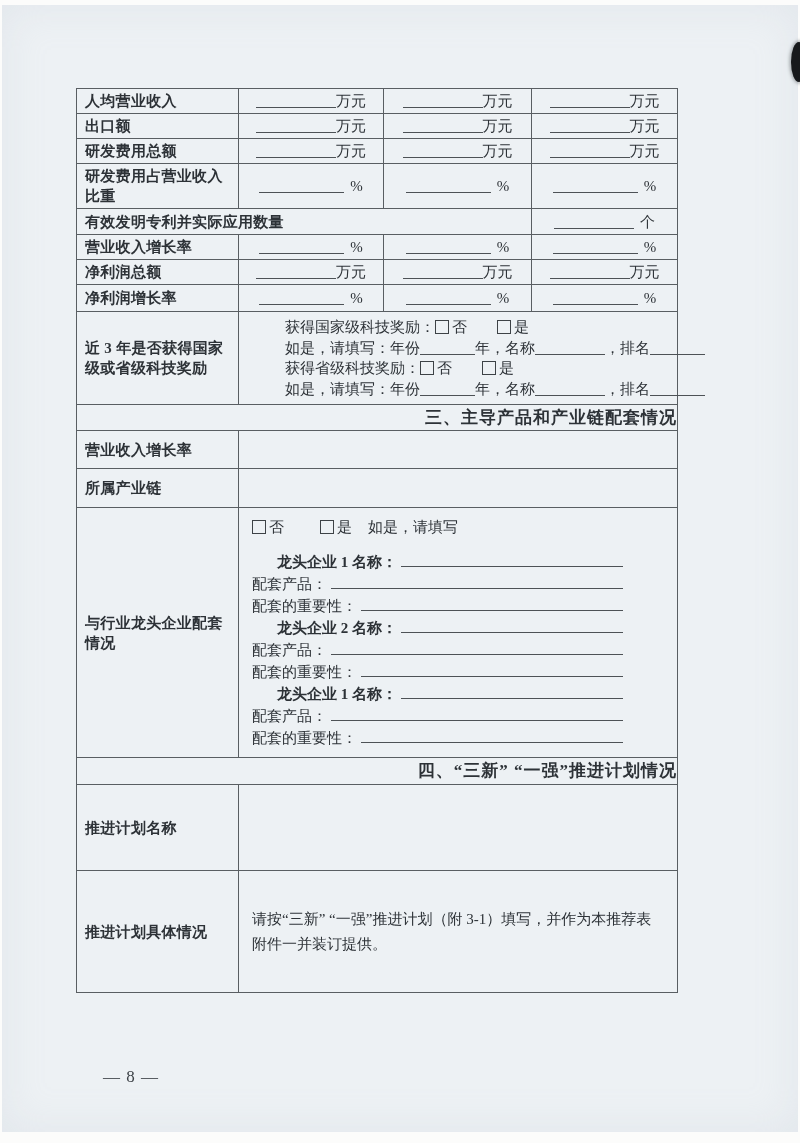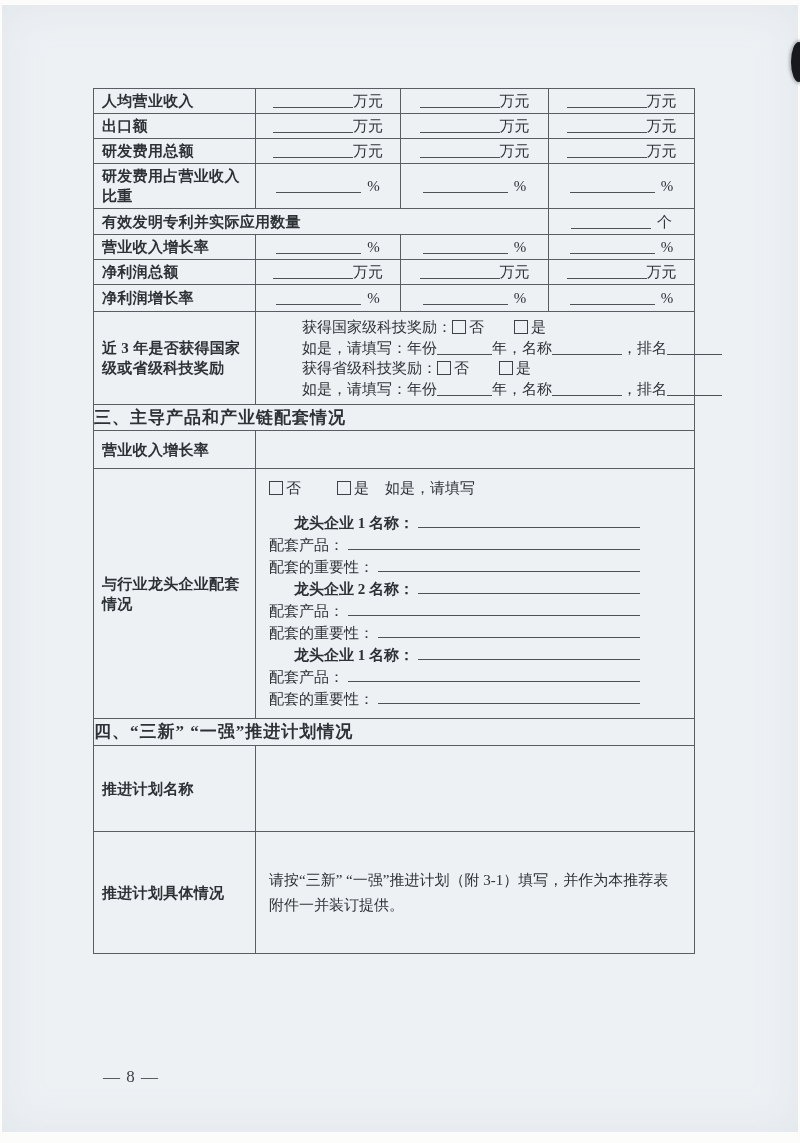--- a/index.html
+++ b/index.html
@@ -13,37 +13,37 @@
     position:absolute;left:2px;right:2px;top:5px;bottom:11px;
     background:#edf1f4;
     box-shadow:inset 0 0 40px rgba(190,200,210,.25);
   }
   .binding-mark{
     position:absolute;left:791px;top:42px;width:16px;height:40px;
     background:#17191c;border-radius:50%;
     box-shadow:0 0 3px 2px rgba(120,125,130,.5);
   }
   table.form-table{
-    position:absolute;left:91px;top:83px;width:601px;
+    position:absolute;left:74px;top:83px;width:601px;
     border-collapse:collapse;table-layout:fixed;
   }
   td,th{
     border:1px solid #595e62;
     font-size:15px;line-height:20px;color:#2d3237;
     padding:0;vertical-align:middle;
     font-weight:normal;
   }
   tr.h25{height:25px}tr.h26{height:26px}tr.h27{height:27px}
   tr.h38{height:38px}tr.h39{height:39px}tr.h42{height:42px}
   tr.h75{height:75px}tr.h86{height:86px}tr.h87{height:87px}
   tr.h122{height:122px}tr.h237{height:237px}
   .label-cell{padding:2px 2px 2px 8px;font-weight:bold;letter-spacing:.3px;}
   .unit-cell{text-align:center;white-space:nowrap;}
   .section-header{
-    text-align:left;font-weight:bold;font-size:17px;letter-spacing:1px;
+    text-align:right;font-weight:bold;font-size:17px;letter-spacing:1px;
   }
   .blank{
     display:inline-block;border-bottom:1px solid #4d5256;height:13px;
     vertical-align:-2px;
   }
   .w55{width:55px}.w70{width:70px}.w75{width:75px}.w80{width:80px}.w85{width:85px}
   .gap6{margin-left:6px}
   .gap16{display:inline-block;width:16px}
   .gap30{display:inline-block;width:30px}
   .gap36{display:inline-block;width:36px}
@@ -147,20 +147,24 @@
       </td>
     </tr>
 
     <tr class="h26">
       <td class="section-header" colspan="4">三、主导产品和产业链配套情况</td>
     </tr>
     <tr class="h38">
       <td class="label-cell">营业收入增长率</td>
       <td colspan="3"></td>
     </tr>
+    <tr class="h39">
+      <td class="label-cell">所属产业链</td>
+      <td colspan="3"></td>
+    </tr>
     <tr class="h237">
       <td class="label-cell">与行业龙头企业配套情况</td>
       <td class="support-cell" colspan="3">
         <div class="first-line">
           <span class="checkbox"></span><span>否</span><span class="gap36"></span><span class="checkbox"></span><span>是</span><span class="gap16"></span><span>如是，请填写</span>
         </div>
         <div class="flex-line">
               <span class="bold">龙头企业 1 名称：</span>
               <span class="blank-grow"></span>
             </div>

